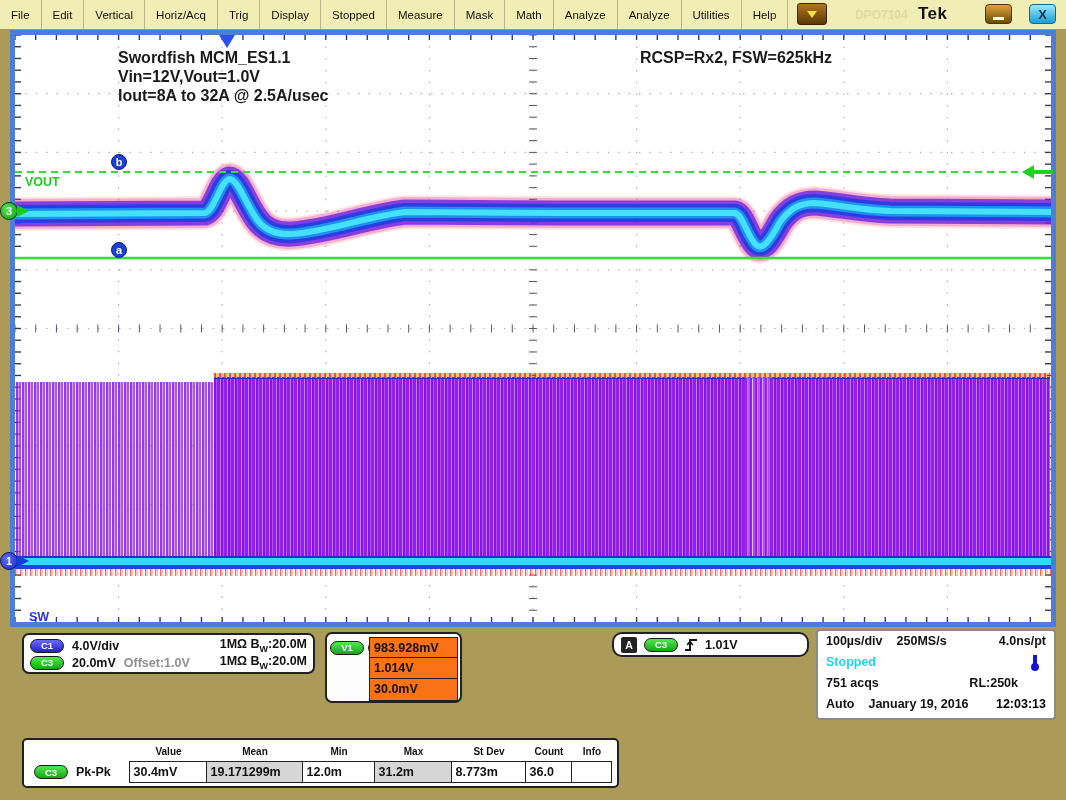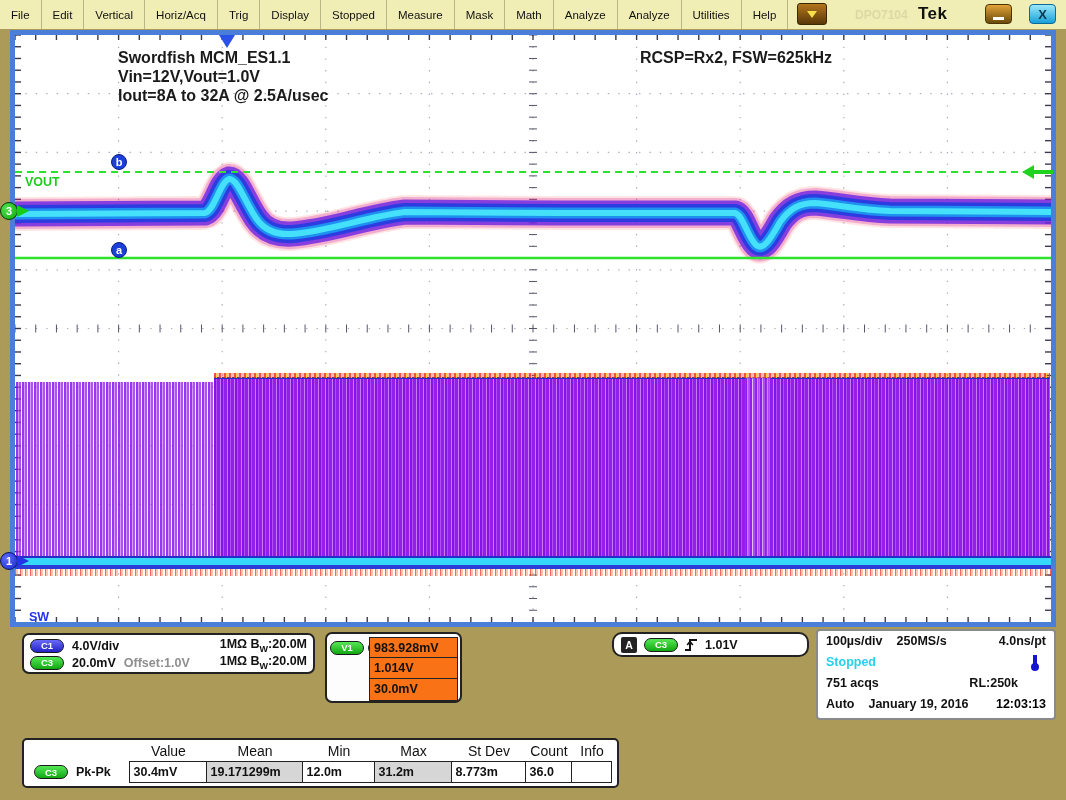--- a/index.html
+++ b/index.html
@@ -99,21 +99,21 @@
   .tb-stopped { color:#28d0f0; }
   .tb-time { color:#000000; }
   .tb-rl { margin-left:auto; margin-right:28px; }
   .thermo { margin-left:auto; margin-right:6px; width:10px; height:17px; position:relative; }
   .thermo .stem { position:absolute; left:3px; top:0; width:4px; height:10px; background:#1515d0; }
   .thermo .bulb { position:absolute; left:1px; top:8px; width:8px; height:8px; border-radius:50%; background:#1515d0; }
 
   
   .meas-table { position:absolute; left:22px; top:738px; width:597px; height:50px; background:#fff; border:2px solid #222; border-radius:5px; padding:1px 6px; }
   .meas-grid { display:grid; grid-template-columns:100px 77px 96px 72px 77px 74px 46px 40px; }
-  .meas-head { height:20px; display:flex; align-items:center; justify-content:center; font-size:14px; font-weight:normal; color:#111;text-align:center; }
+  .meas-head { height:20px; display:flex; align-items:center; justify-content:center; font-size:10px; font-weight:bold; color:#111;text-align:center; }
   .meas-label { display:flex; align-items:center; gap:8px; font-size:12.5px; font-weight:bold; color:#111; padding-left:4px; }
   .meas-cell { height:22px; border:1.5px solid #222; margin-left:-1.5px; background:#fff; font-size:12.5px; font-weight:bold; color:#111;
     display:flex; align-items:center; padding-left:4px; }
   .meas-cell.gray { background:#d6d6d6; }
 </style>
 </head>
 <body>
 
 <div id="screen">
 

